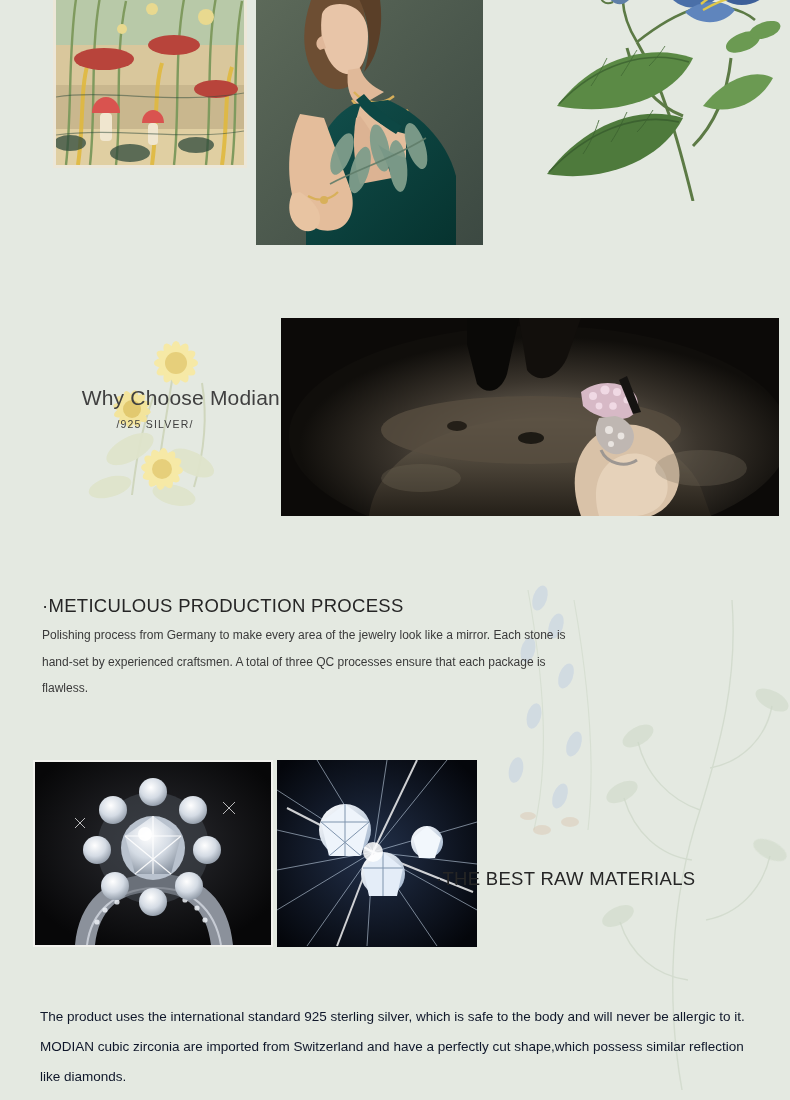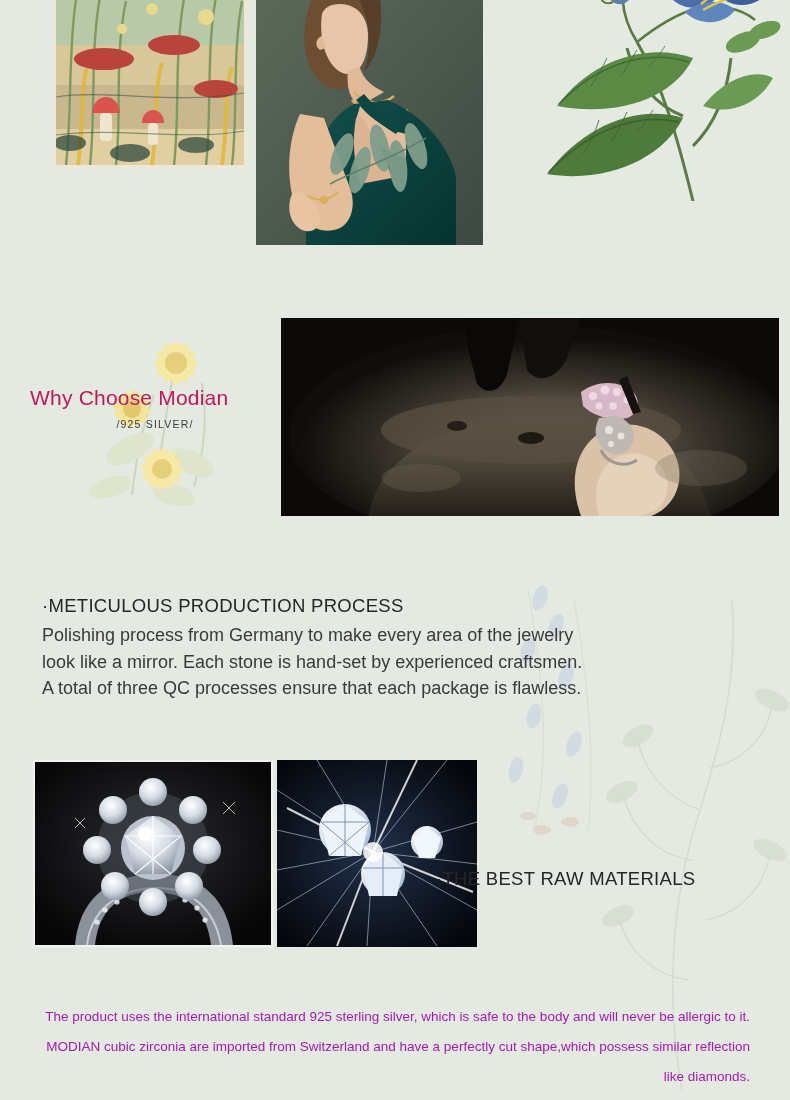--- a/index.html
+++ b/index.html
@@ -45,25 +45,25 @@
     overflow: hidden;
   }
 
   
   .why-wrap { position: absolute; left: 0; top: 318px; width: 790px; height: 200px; }
   .sunflower-deco { position: absolute; left: 70px; top: 5px; width: 200px; height: 190px; }
   .why-title {
     position: absolute;
     left: 30px; top: 68px;
     width: 250px;
-    text-align: left;
+    text-align: right;
     font-size: 21px;
     font-weight: 500;
     letter-spacing: .2px;
-    color: #be185d;
+    color: #404040;
   }
   .why-sub {
     position: absolute;
     left: 30px; top: 100px;
     width: 250px;
     text-align: center;
     font-size: 10.5px;
     letter-spacing: 1.2px;
     color: #3c3c3c;
   }
@@ -81,21 +81,21 @@
     font-size: 18.5px;
     font-weight: 400;
     letter-spacing: .3px;
     color: #262626;
   }
   #process-heading { left: 42px; top: 595px; }
   .sec-body {
     position: absolute;
     left: 42px; top: 622px;
     width: 545px;
-    font-size: 18px;
+    font-size: 12px;
     line-height: 26.5px;
     color: #3a3a3a;
   }
 
   
   .img-ring {
     position: absolute;
     left: 33px; top: 760px;
     width: 240px; height: 187px;
     border: 2px solid #f2f2ee;
@@ -108,24 +108,24 @@
     width: 200px; height: 187px;
     overflow: hidden;
     background: #05070c;
   }
   #materials-heading { left: 436px; top: 868px; }
 
   .footer-text {
     position: absolute;
     left: 40px; top: 1002px;
     width: 710px;
-    text-align: right;
+    text-align: left;
     font-size: 13.5px;
     line-height: 30px;
-    color: #a21caf;
+    color: #0f172a;
   }
 </style>
 </head>
 <body>
 
 <svg class="bg-botanical" style="left:470px; top:530px;" width="320" height="570" viewBox="0 0 320 570">
   <g opacity="0.5" fill="none" stroke="#c3cfbd" stroke-width="1.4">
     <path d="M212 560 C196 470 200 370 230 280 C250 215 268 150 262 70"></path>
     <path d="M230 280 C200 270 176 245 168 212"></path>
     <path d="M240 238 C272 232 296 208 302 176"></path>

